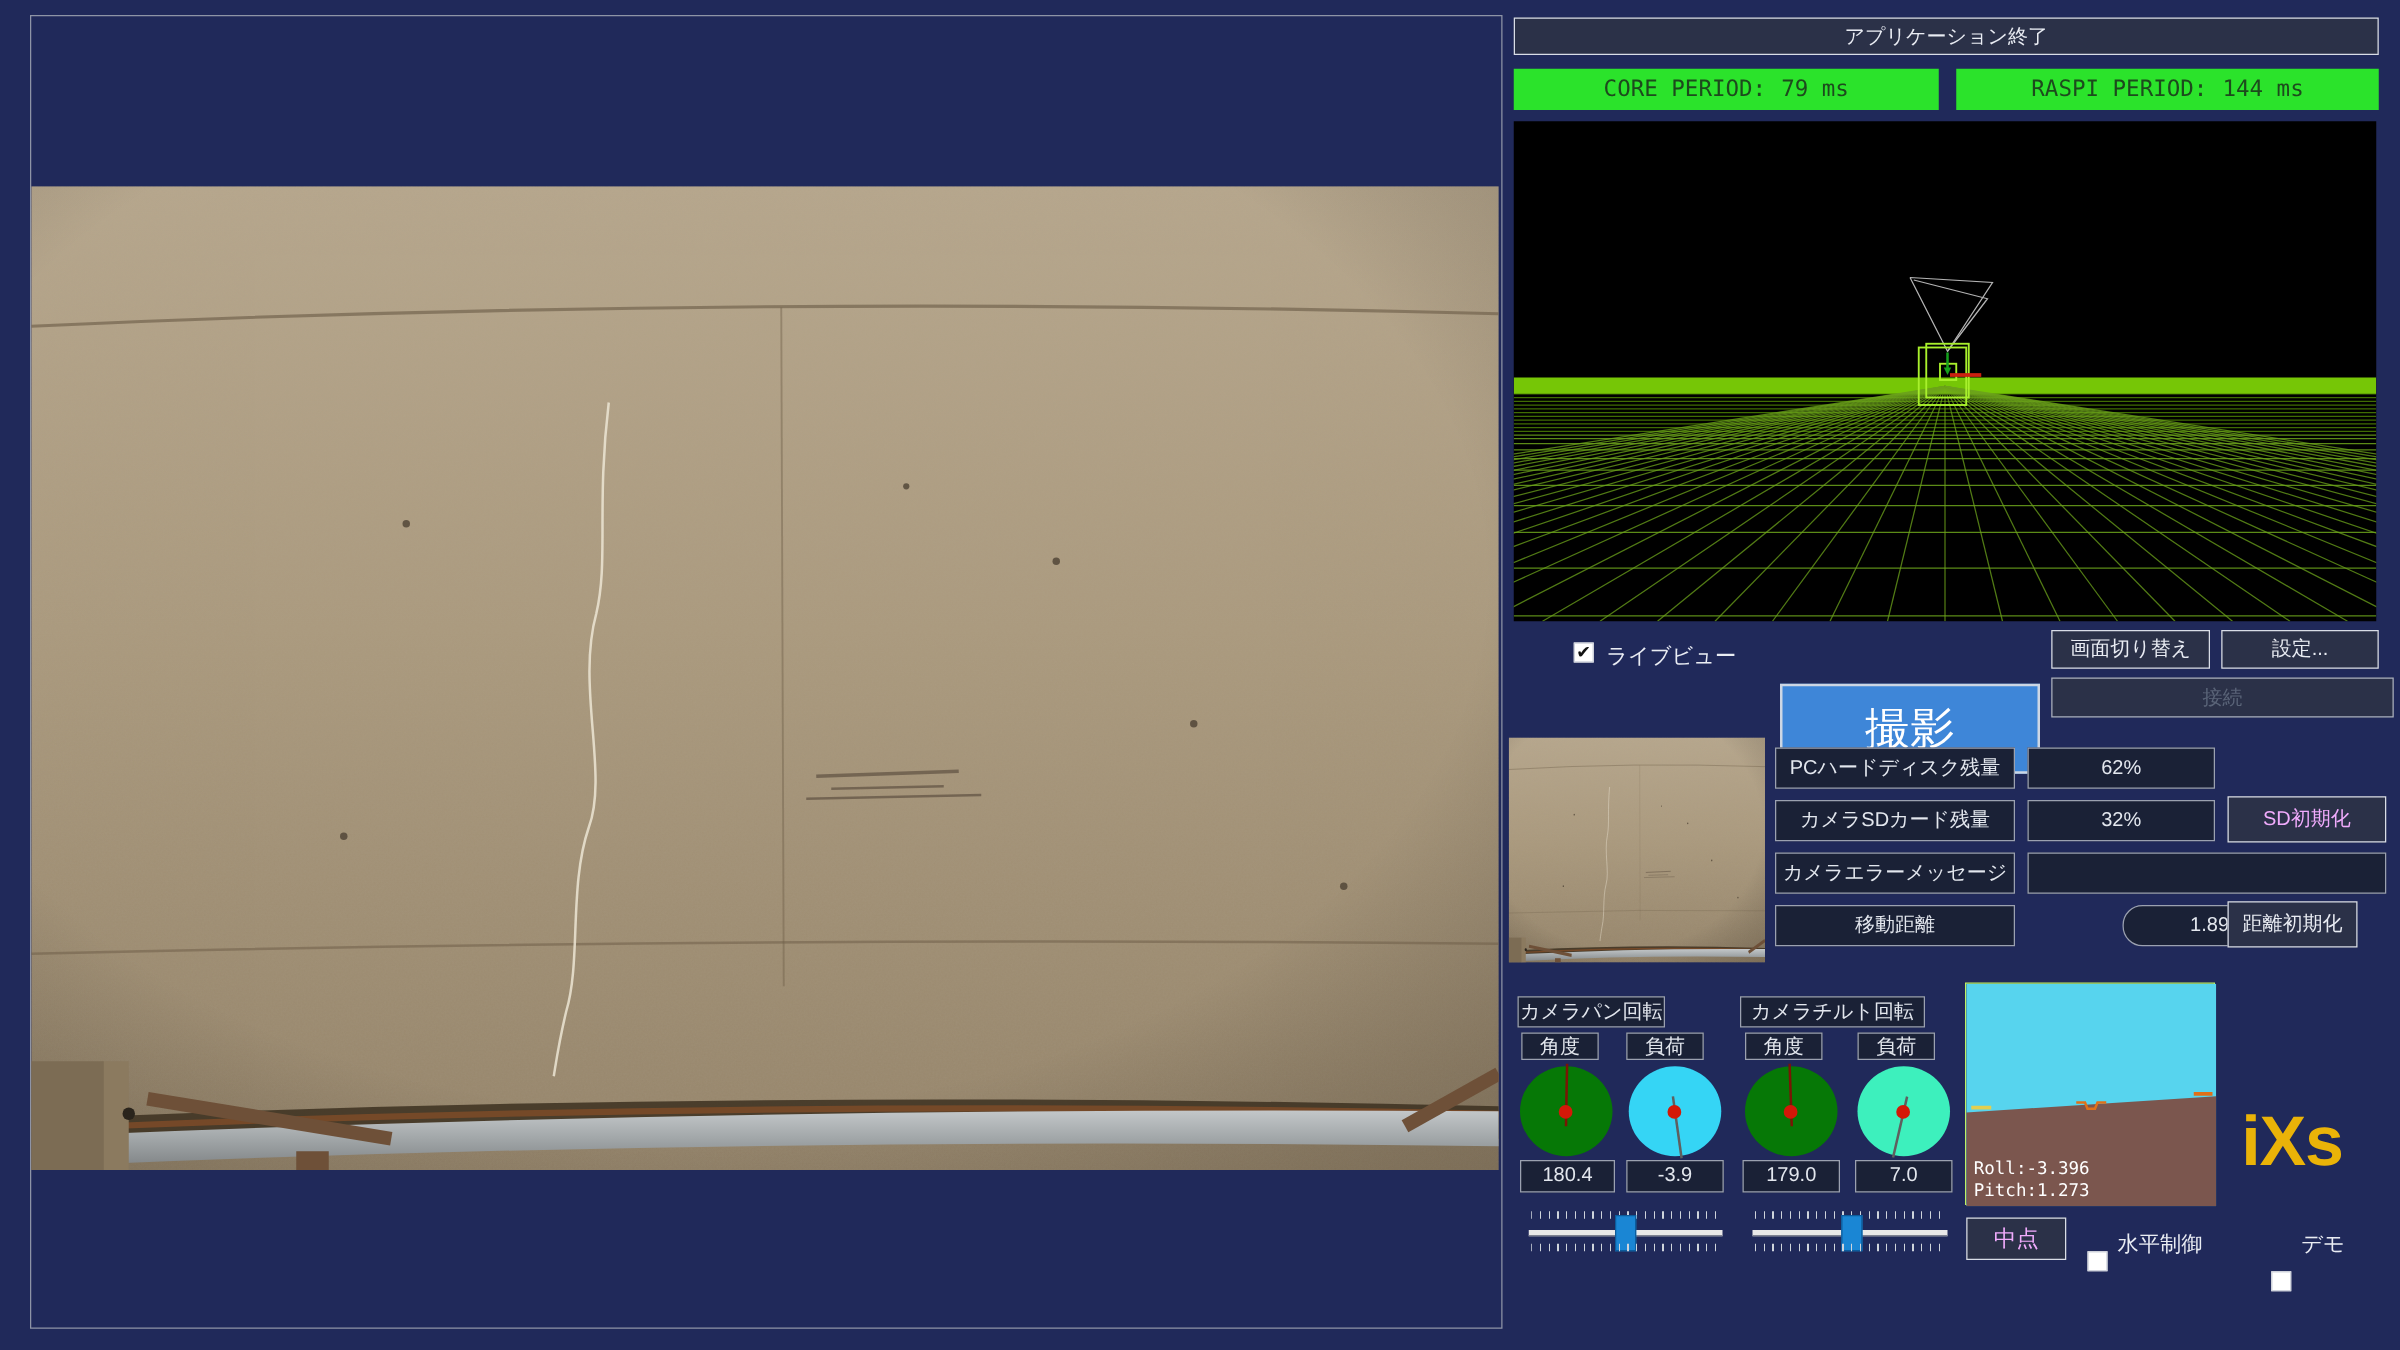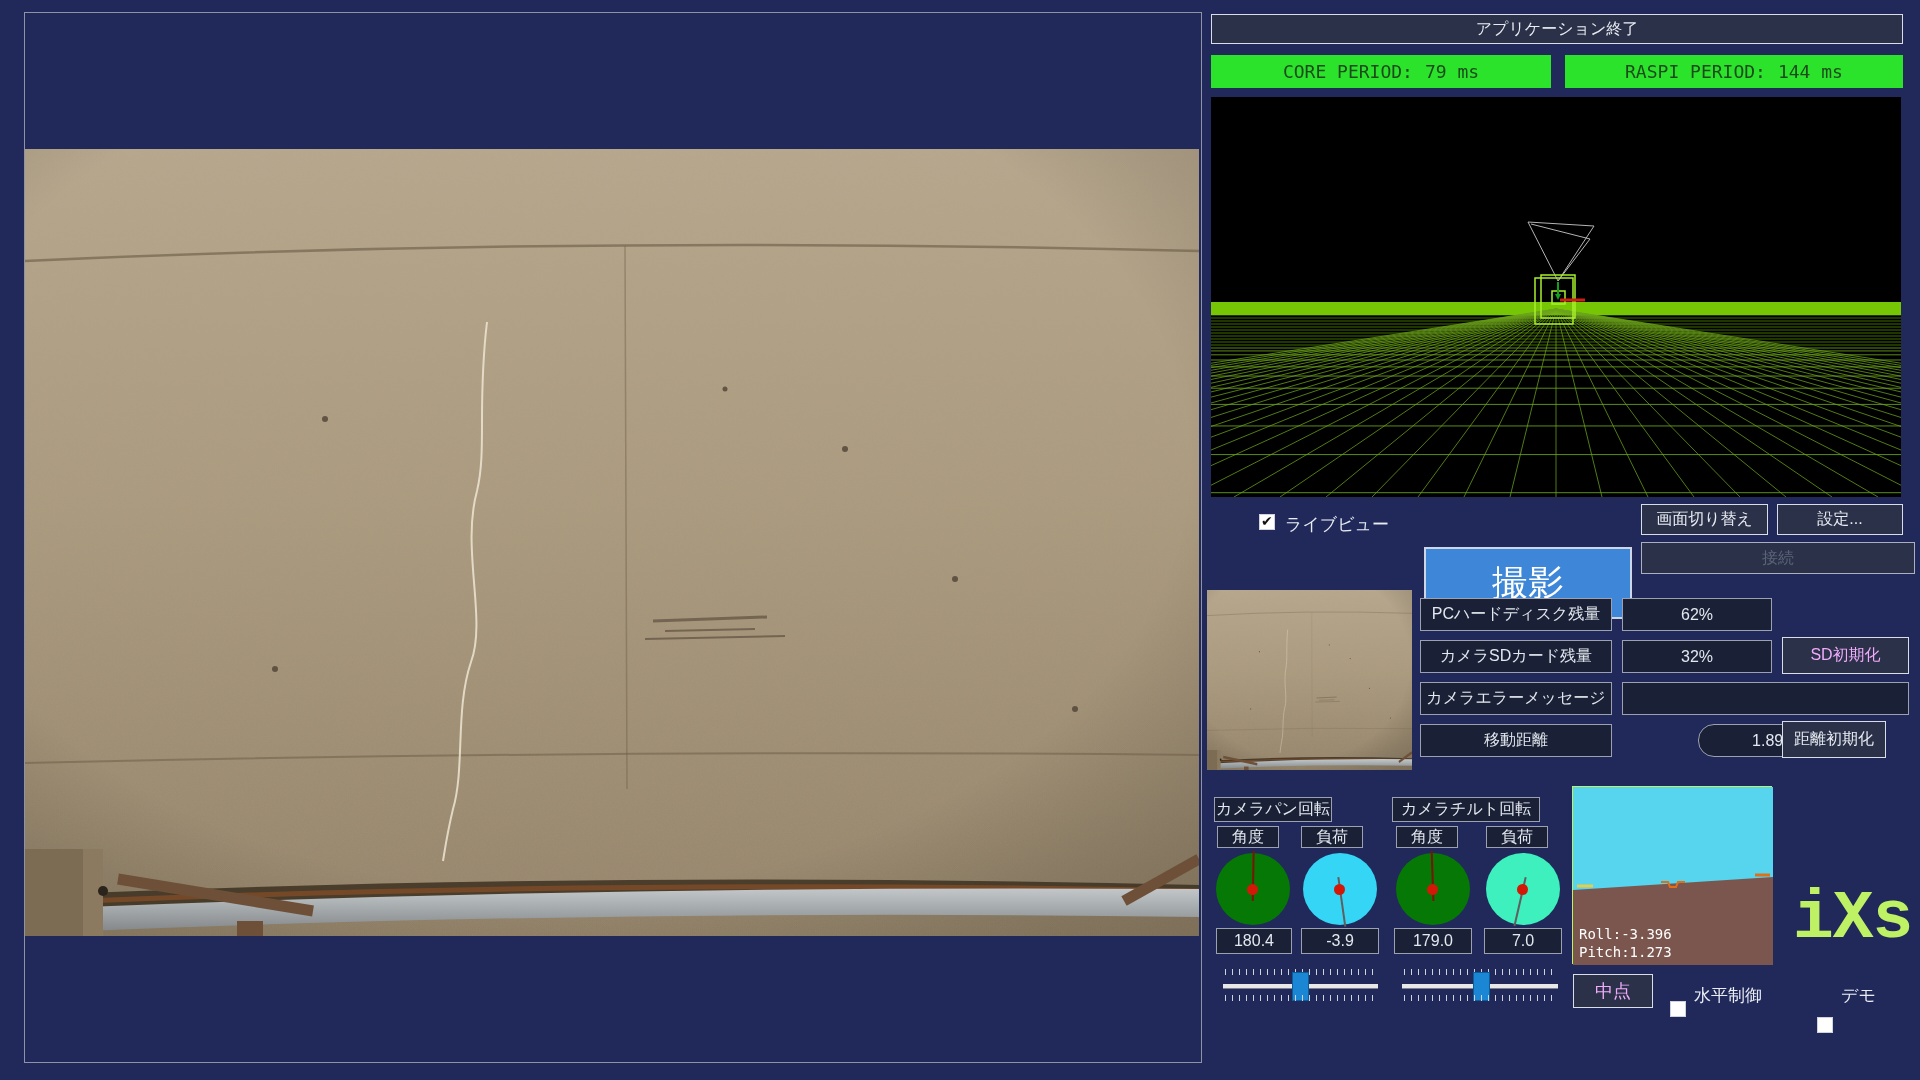--- a/index.html
+++ b/index.html
@@ -27,21 +27,21 @@
   .slider{height:34px;}
   .ticks{position:absolute;left:2px;right:2px;height:6px;
      background:repeating-linear-gradient(90deg,#cfd4dc 0 1px,transparent 1px 7px);}
   .track{position:absolute;left:0;right:0;top:15px;height:4px;background:#e8e8e8;
      border-bottom:1px solid #7d8190;}
   .thumb{position:absolute;top:3px;width:15px;height:27px;background:#1a86d4;
      border:1px solid #0c5c9c;}
   #capture-btn{background:#3e86d8;border:2px solid #ccd6e4;font-size:36px;color:#fff;}
   .dim{color:#5a6478;}
   .graytext{color:#f0abfc;}
-  #logo{color:#bef264;font-size:68px;font-weight:800;letter-spacing:-1px;font-family:Liberation Mono, monospace;}
+  #logo{color:#eab308;font-size:56px;font-weight:800;letter-spacing:-1px;}
   svg text{font-family:"DejaVu Sans Mono",monospace;}
 </style>
 </head>
 <body>
 
 <div id="left-panel" class="abs">
   <div id="photo" class="abs">
     <svg id="photo-svg" viewBox="0 0 1174 787" width="100%" height="100%" preserveAspectRatio="none">
       <defs>
         <linearGradient id="wallg" x1="0" y1="0" x2="0" y2="1">

